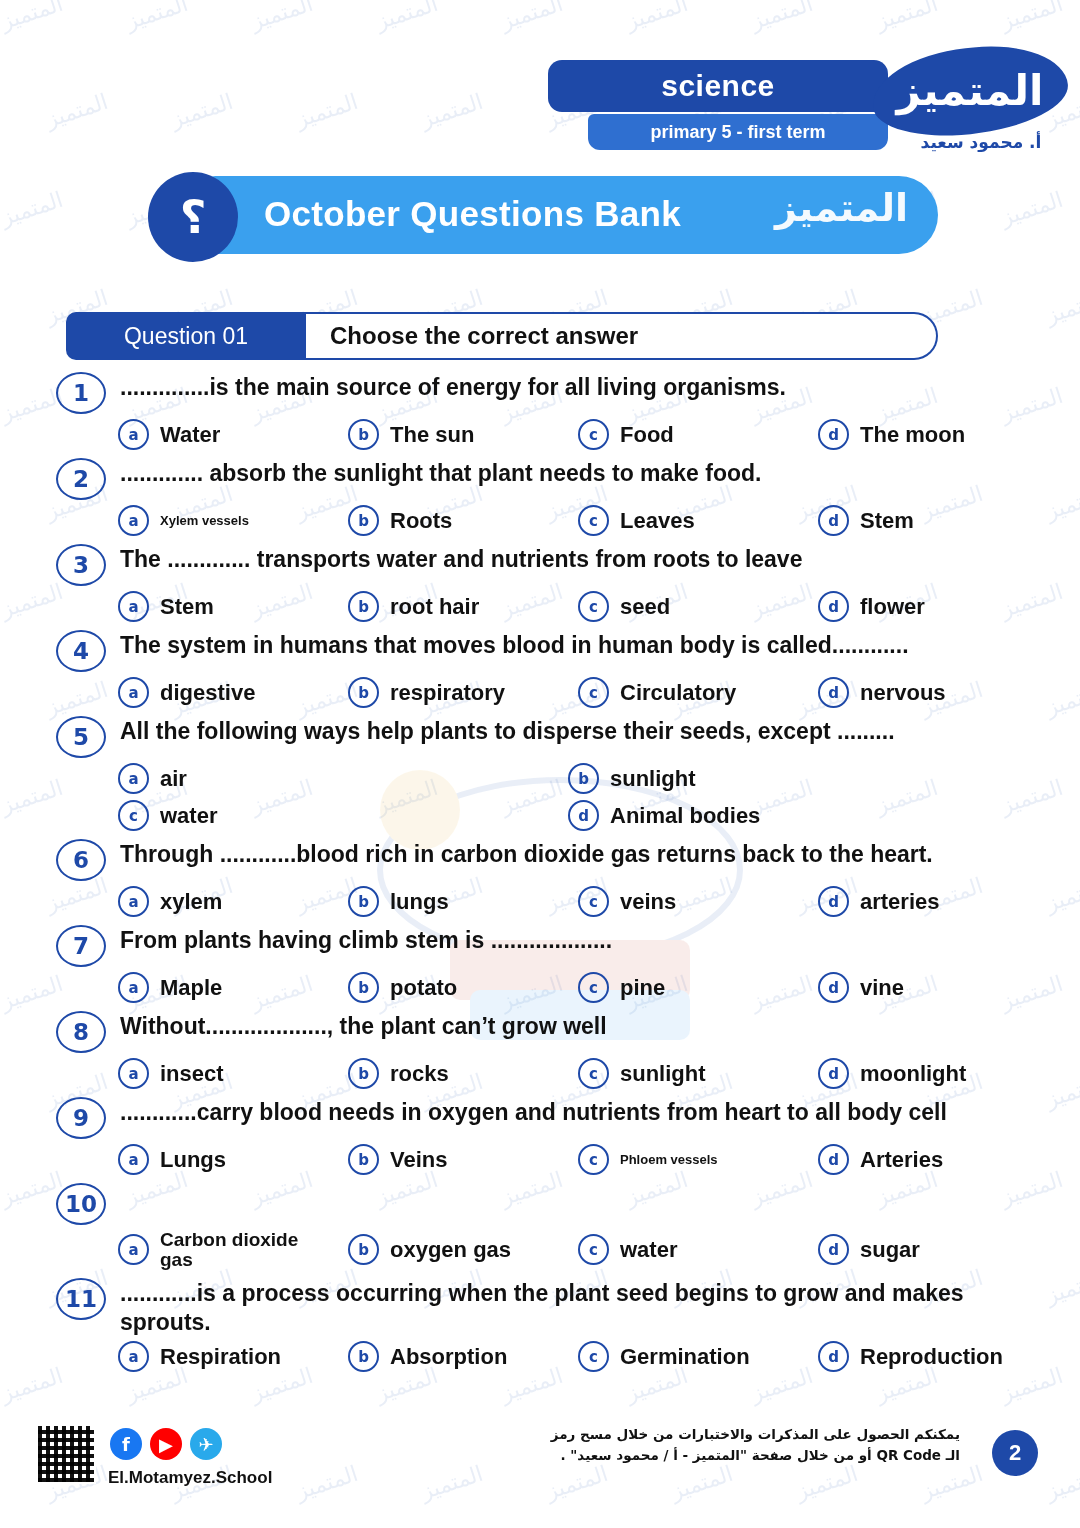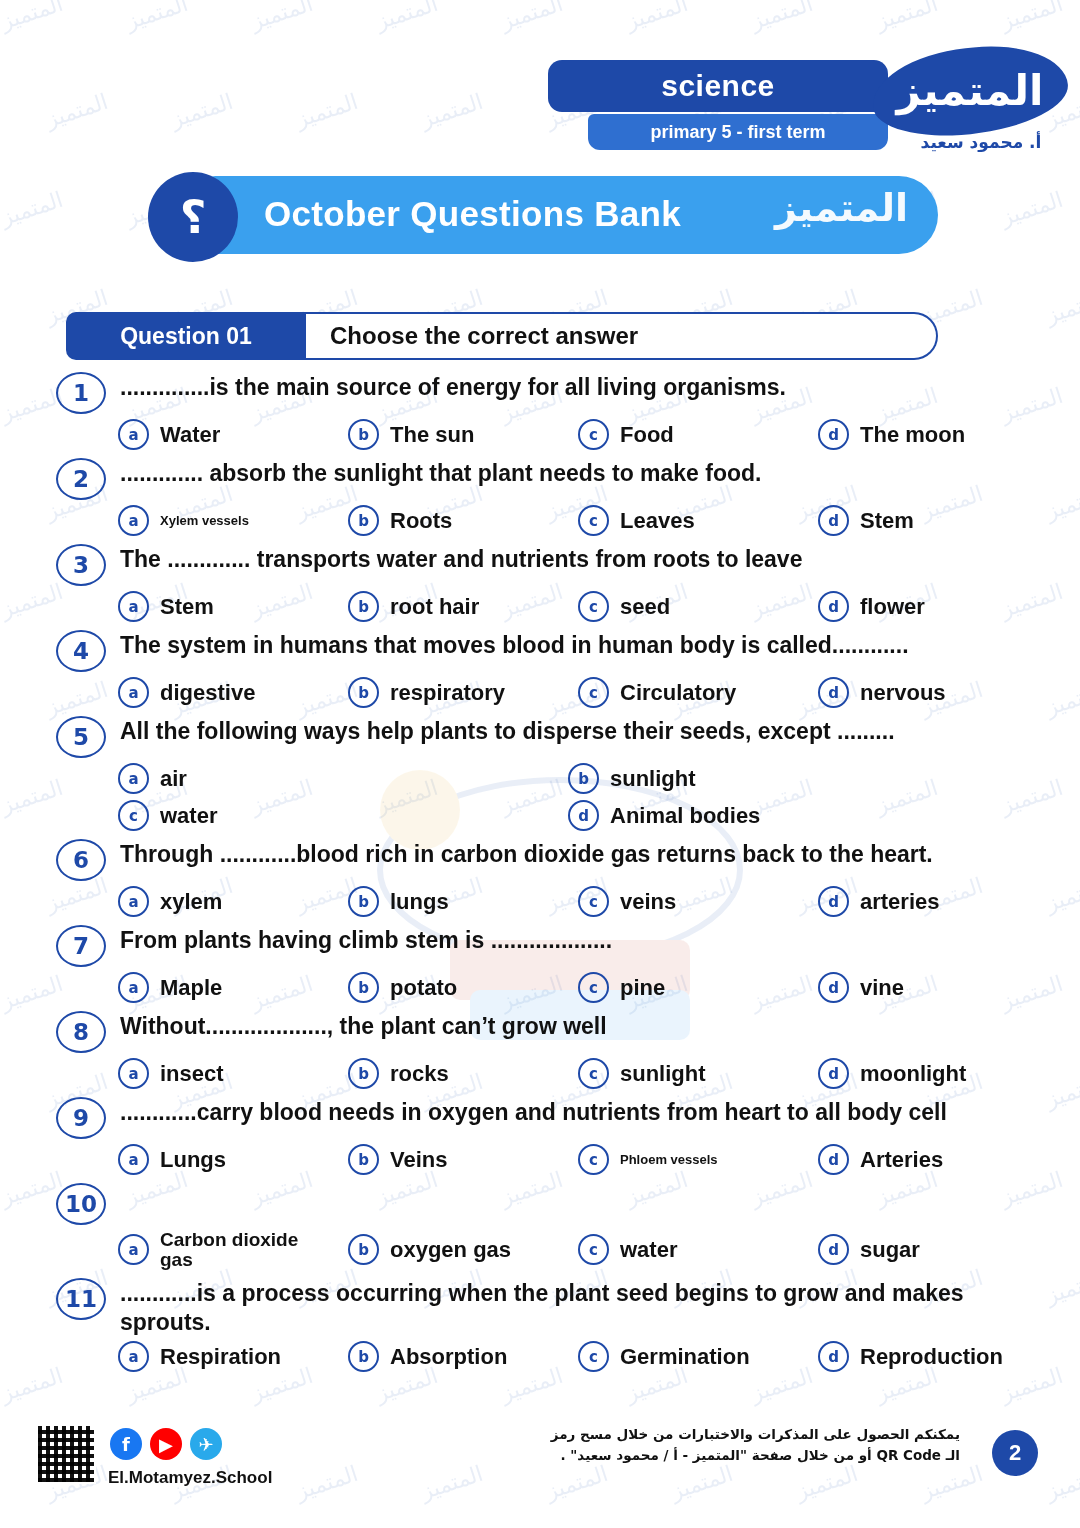--- a/index.html
+++ b/index.html
@@ -189,21 +189,21 @@
   .q-head-tab {
     position: absolute;
     left: 0;
     top: 0;
     width: 240px;
     height: 48px;
     background: #1e49a8;
     border-radius: 10px 0 0 10px;
     color: #ffffff;
     font-size: 23px;
-    font-weight: bold;
+    font-weight: normal;
     display: flex;
     align-items: center;
     justify-content: center;
   }
   .q-head-body {
     position: absolute;
     left: 240px;
     top: 0;
     width: 632px;
     height: 48px;

